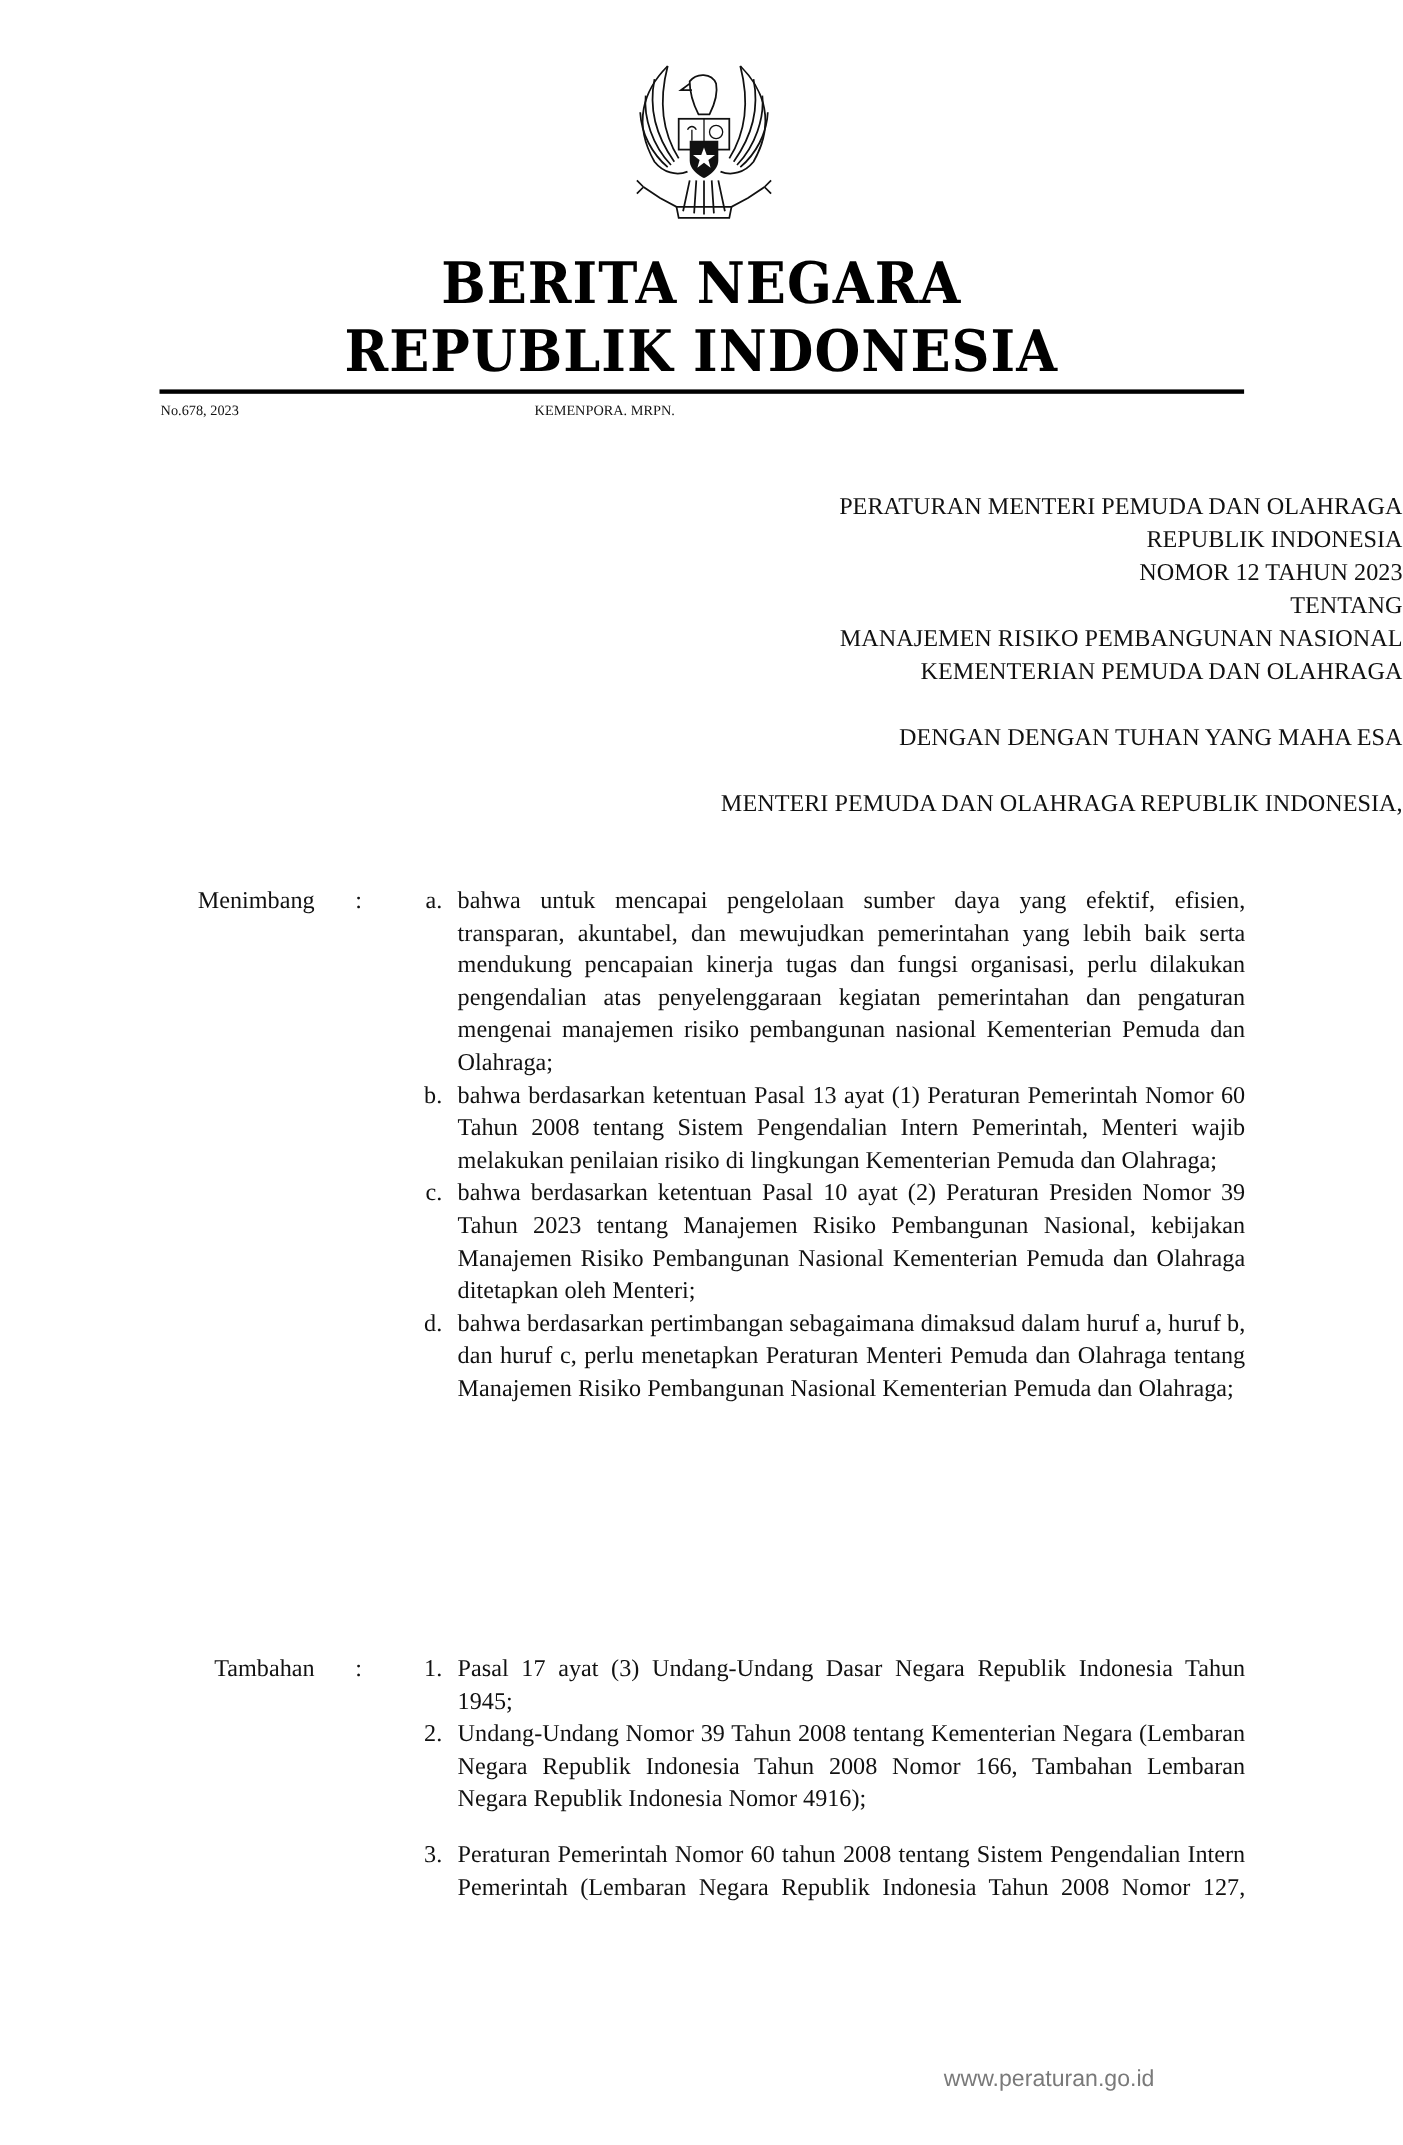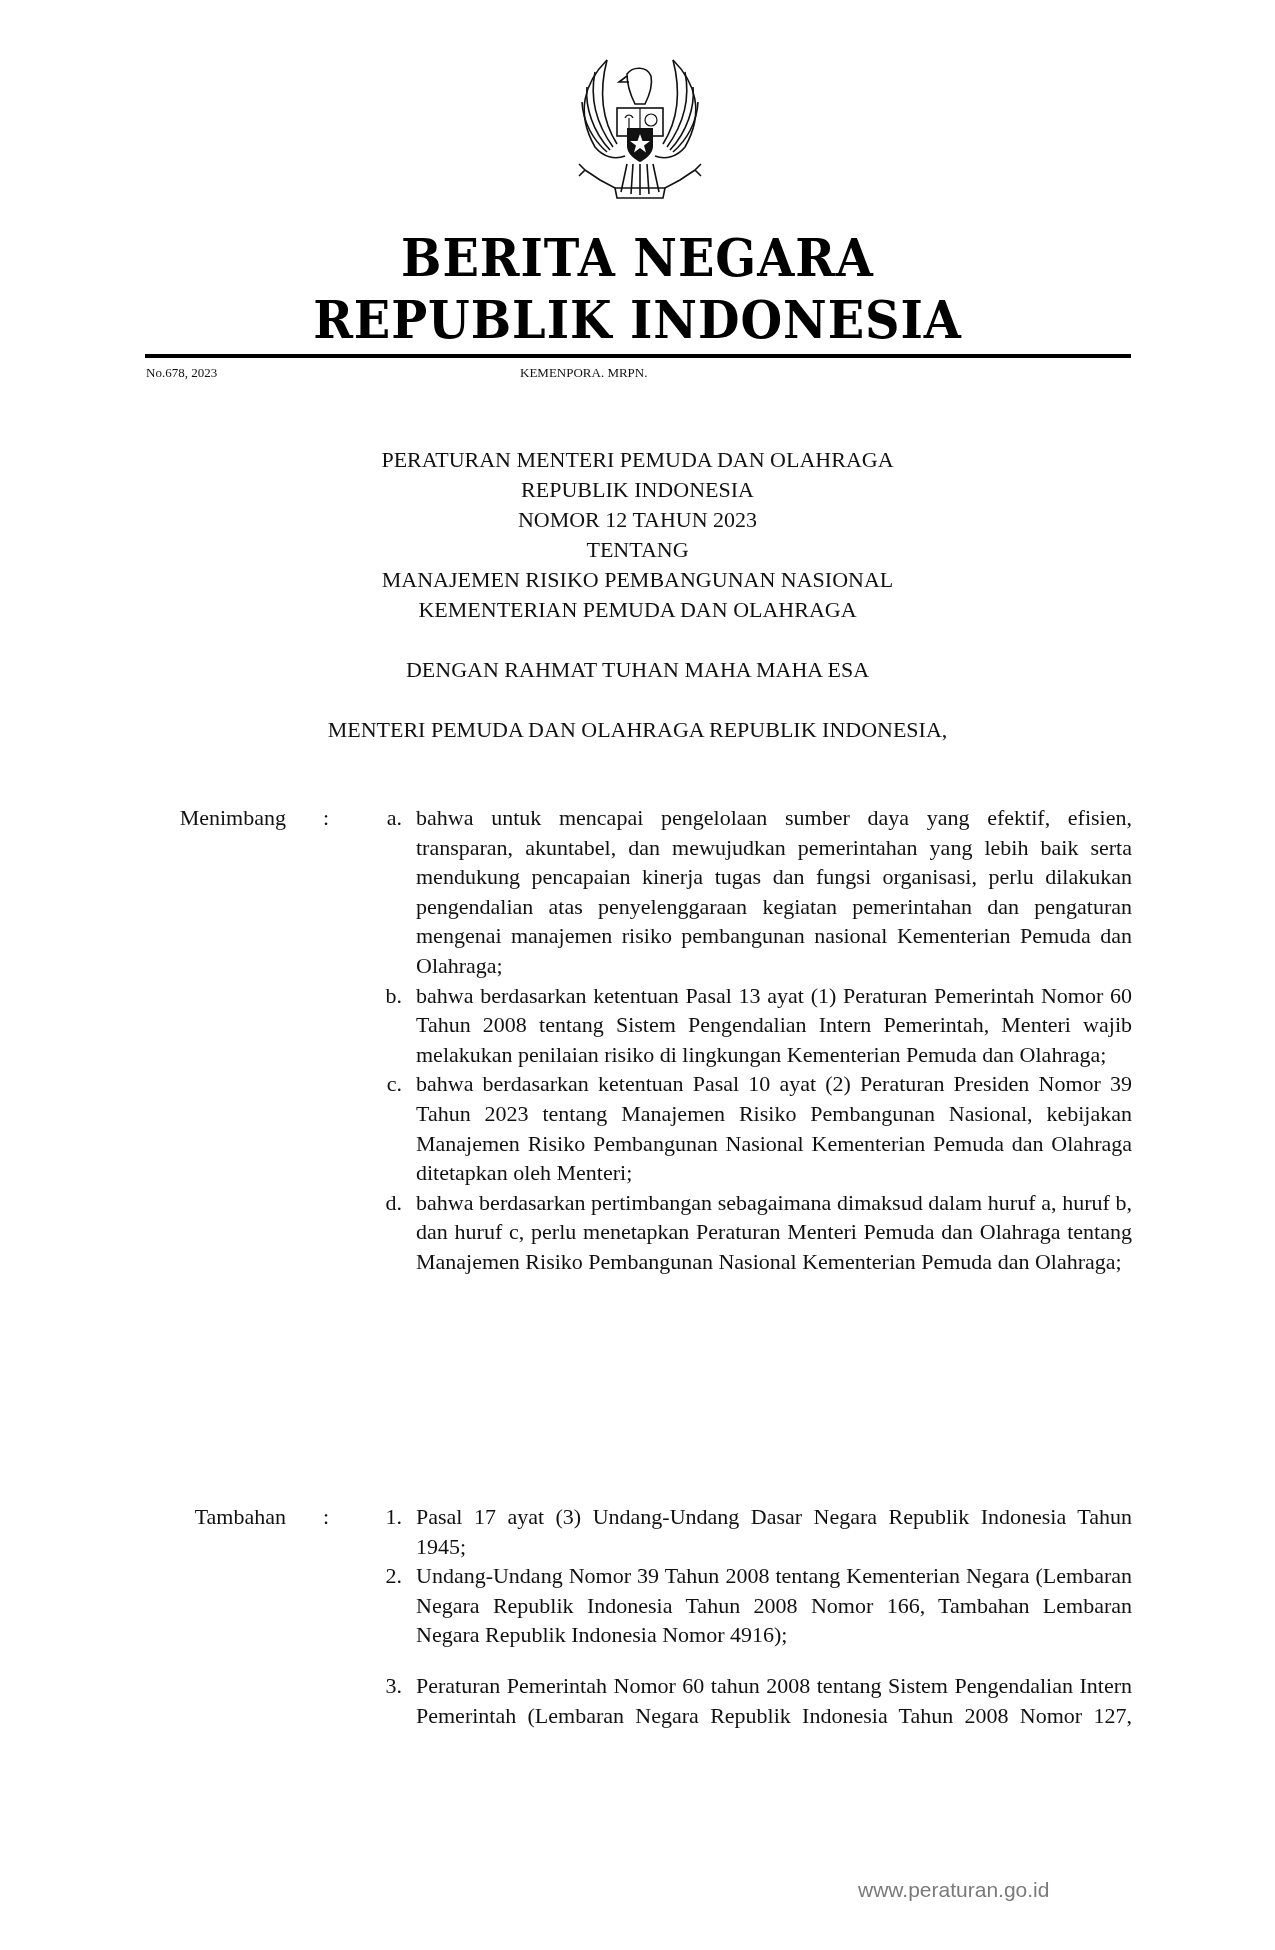--- a/index.html
+++ b/index.html
@@ -6,22 +6,22 @@
   body { width: 1275px; height: 1950px; position: relative; overflow: hidden;
          font-family: "DejaVu Serif", "Liberation Serif", serif; color: #111; }
   .emblem { position: absolute; left: 555px; top: 52px; width: 170px; height: 150px; }
   .masthead { position: absolute; left: 0; width: 1275px; text-align: center;
               font-family: "DejaVu Serif", serif; font-weight: bold; letter-spacing: 1px; color: #000; }
   .mh1 { top: 228px; font-size: 52px; line-height: 60px; transform: scaleX(0.92); }
   .mh2 { top: 290px; font-size: 52px; line-height: 60px; transform: scaleX(0.92); }
   .rule { position: absolute; left: 145px; width: 986px; top: 354px; height: 4px; background: #000; }
   .meta { position: absolute; top: 360px; font-size: 13px; line-height: 26px; font-family: "Liberation Serif", serif; }
   .meta-left { left: 146px; }
-  .meta-center { left: 520px; }
-  .title-block { position: absolute; left: 0; width: 1275px; top: 445px; text-align: center;
+  .meta-center { left: 486px; }
+  .title-block { position: absolute; left: 0; width: 1275px; top: 445px; text-align: right;
                  font-family: "Liberation Serif", serif; font-size: 22px; line-height: 30px; }
   .title-block div { margin: 0; }
   .gap { height: 30px; }
   .section { position: absolute; left: 146px; width: 986px; font-family: "Liberation Serif", serif;
              font-size: 22px; line-height: 29.6px; }
   .section-label { position: absolute; left: 0; top: 0; width: 140px; text-align: right; }
   .colon { position: absolute; left: 177px; top: 0; }
   .items { position: absolute; left: 0; top: 0; width: 986px; }
   .item { position: relative; padding-left: 270px; }
   .item-marker { position: absolute; left: 210px; top: 0; width: 46px; text-align: right; }
@@ -75,21 +75,21 @@
 <div class="meta meta-center">KEMENPORA. MRPN.</div>
 
 <div class="title-block">
   <div>PERATURAN MENTERI PEMUDA DAN OLAHRAGA</div>
   <div>REPUBLIK INDONESIA</div>
   <div>NOMOR 12 TAHUN 2023</div>
   <div>TENTANG</div>
   <div>MANAJEMEN RISIKO PEMBANGUNAN NASIONAL</div>
   <div>KEMENTERIAN PEMUDA DAN OLAHRAGA</div>
   <div class="gap"></div>
-  <div>DENGAN RAHMAT TUHAN MAHA MAHA ESA</div>
+  <div>DENGAN DENGAN TUHAN YANG MAHA ESA</div>
   <div class="gap"></div>
   <div>MENTERI PEMUDA DAN OLAHRAGA REPUBLIK INDONESIA,</div>
 </div>
 
 <div class="section" style="top:803px;">
   <div class="section-label">Menimbang</div>
   <div class="colon">:</div>
   <div class="items">
     <div class="item">
       <span class="item-marker">a.</span>

